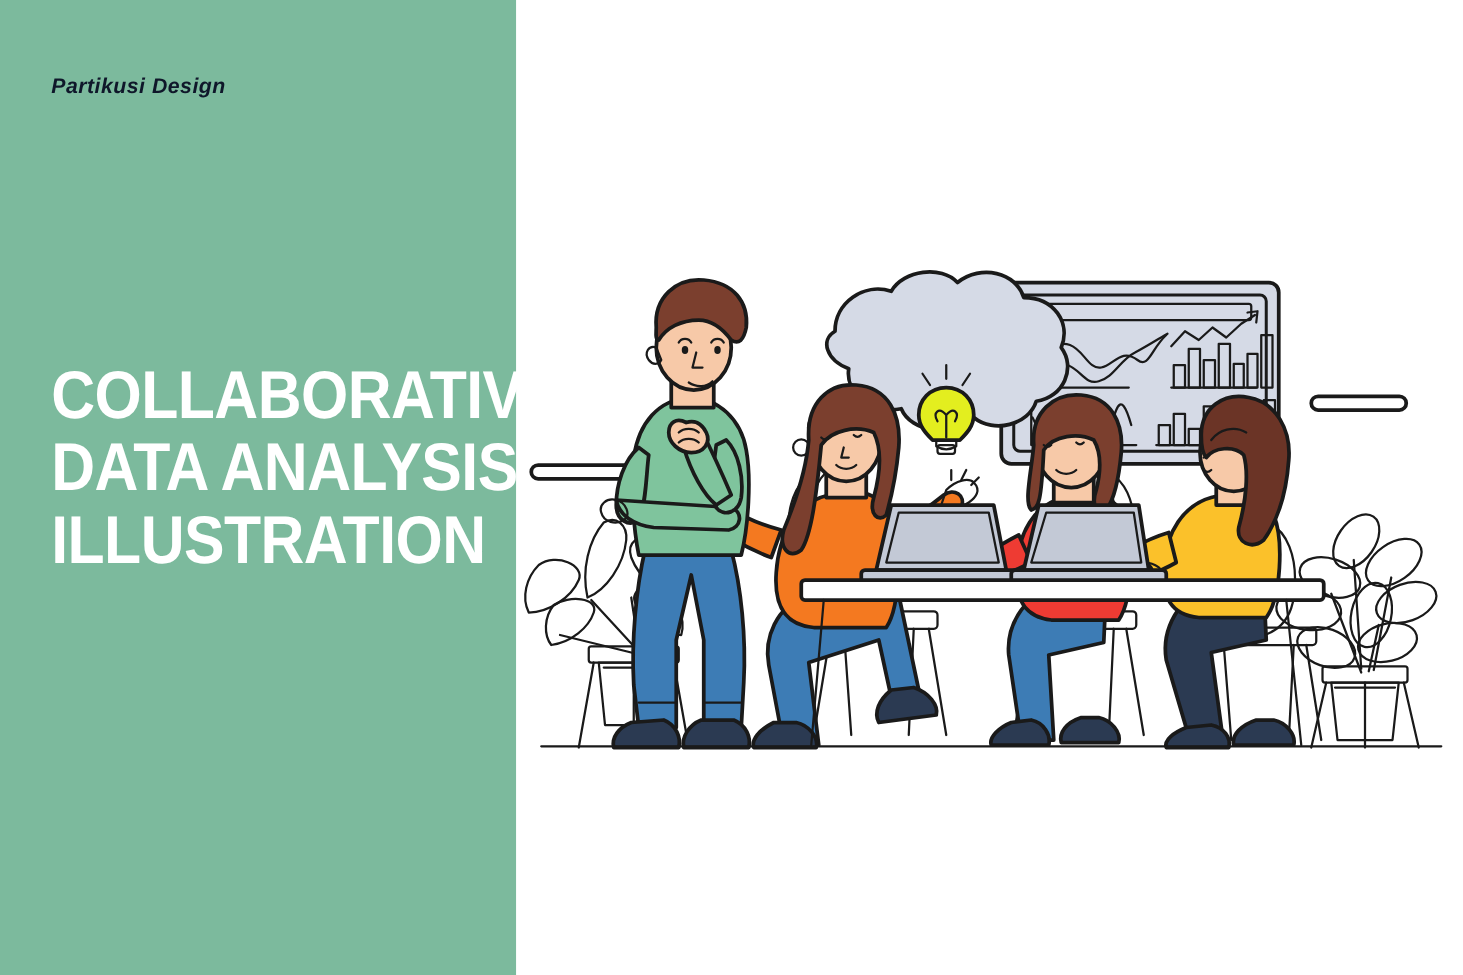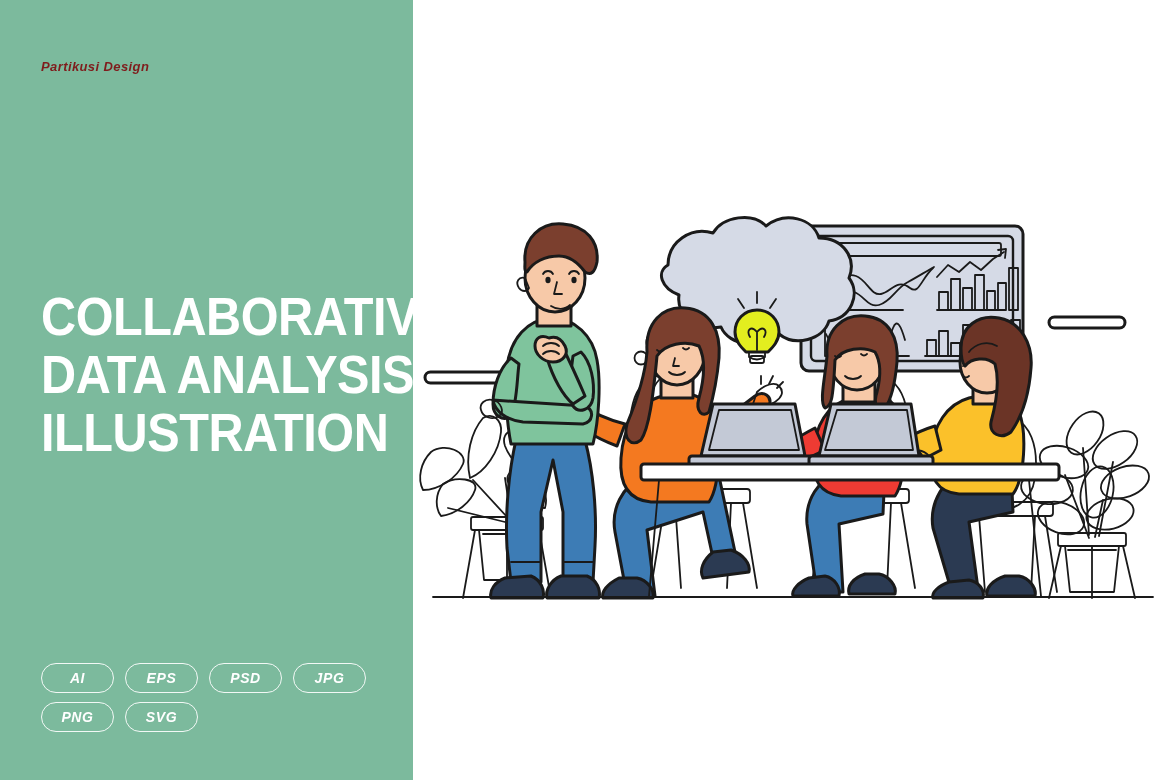--- a/index.html
+++ b/index.html
@@ -22,25 +22,25 @@
     position: absolute;
     left: 0; top: 0;
     width: 413px;
     height: 780px;
     background: #7cba9d;
   }
   #brand {
     position: absolute;
     left: 41px;
     top: 59px;
-    font-size: 13px;
+    font-size: 17px;
     font-style: italic;
     font-weight: 600;
     letter-spacing: 0.4px;
-    color: #7f1d1d;
+    color: #0f172a;
     white-space: nowrap;
   }
   #headline {
     position: absolute;
     left: 41px;
     top: 287px;
     width: 360px;
     color: #ffffff;
     font-family: "Liberation Sans Narrow", "Liberation Sans", sans-serif;
     font-weight: 700;
@@ -102,32 +102,20 @@
   <div id="left-panel">
 
     <div id="brand">Partikusi Design</div>
 
     <div id="headline">
       <span class="ln">COLLABORATIVE</span>
       <span class="ln">DATA ANALYSIS</span>
       <span class="ln">ILLUSTRATION</span>
     </div>
 
-    <div id="badges">
-      <div class="badge-row">
-        <div class="badge">AI</div>
-        <div class="badge">EPS</div>
-        <div class="badge">PSD</div>
-        <div class="badge">JPG</div>
-      </div>
-      <div class="badge-row">
-        <div class="badge">PNG</div>
-        <div class="badge">SVG</div>
-      </div>
-    </div>
   </div>
 
   <div id="illustration">
     <svg id="scene-svg" width="757" height="780" viewBox="0 0 757 780" xmlns="http://www.w3.org/2000/svg">
 
       <defs>
         <style>
           .o  { stroke:#1a1a1a; stroke-width:3; stroke-linecap:round; stroke-linejoin:round; }
           .o2 { stroke:#1a1a1a; stroke-width:2.4; stroke-linecap:round; stroke-linejoin:round; fill:none; }
           .o18{ stroke:#1a1a1a; stroke-width:1.8; stroke-linecap:round; stroke-linejoin:round; fill:none; }

